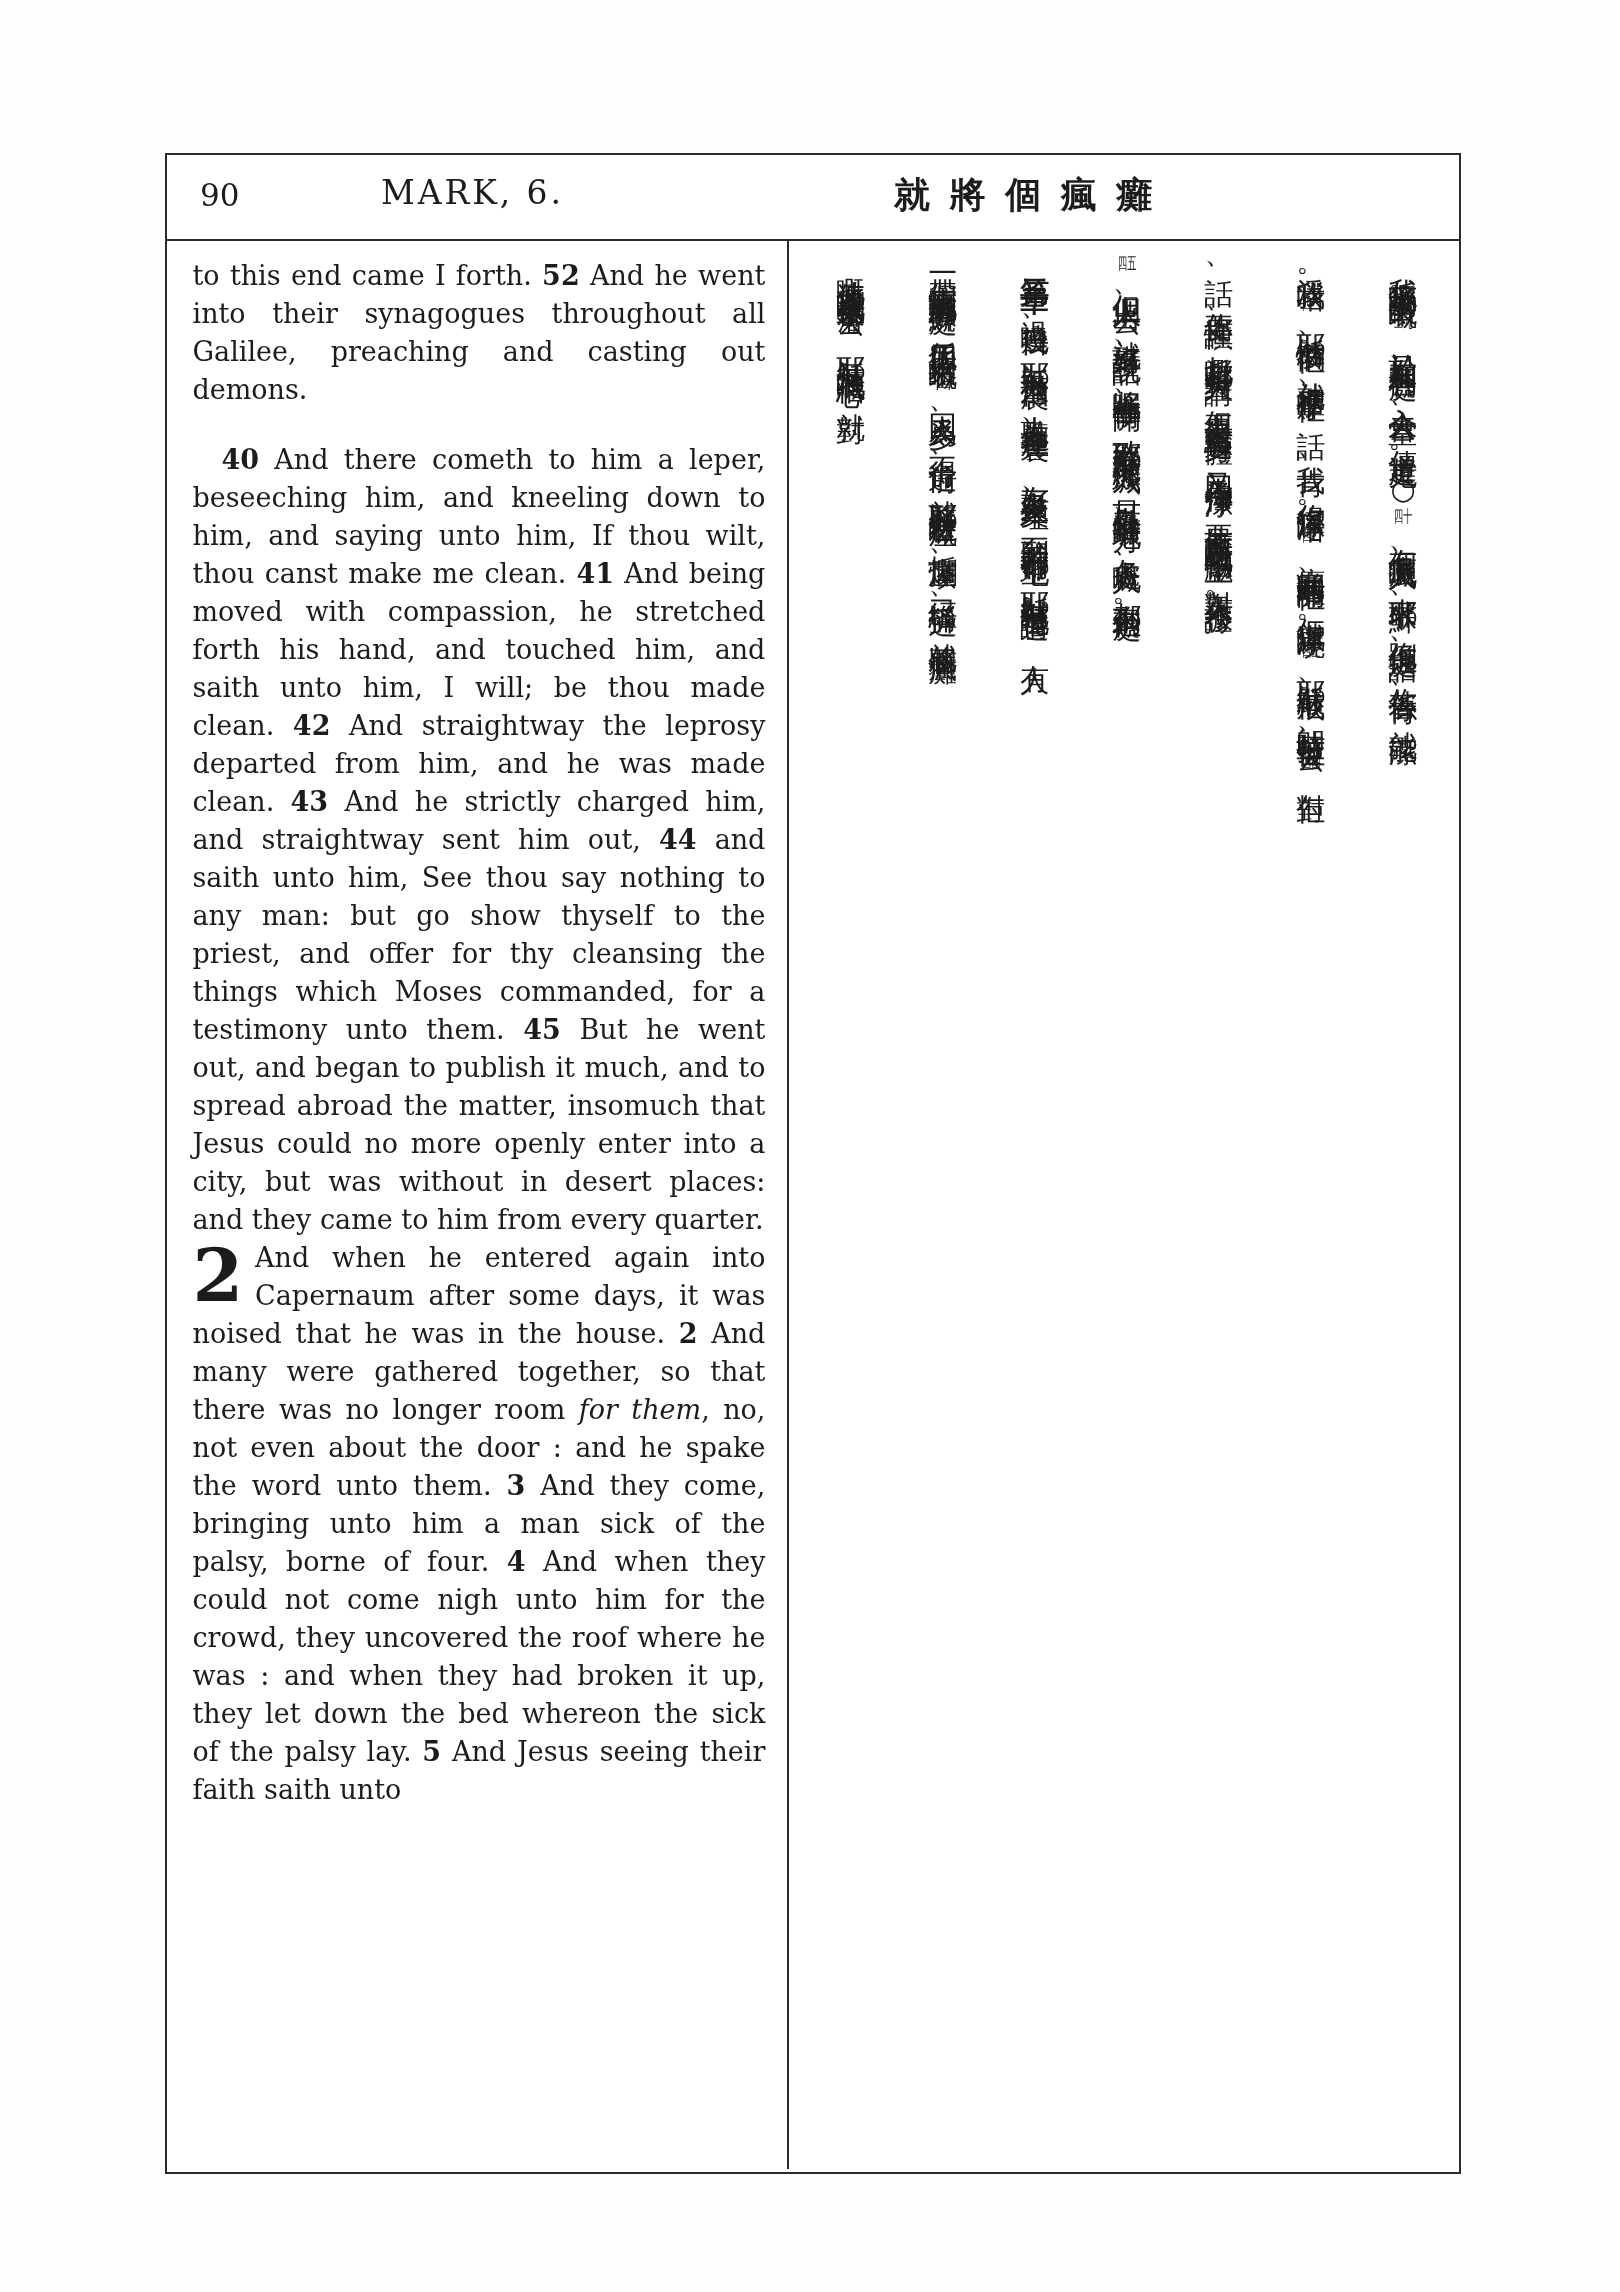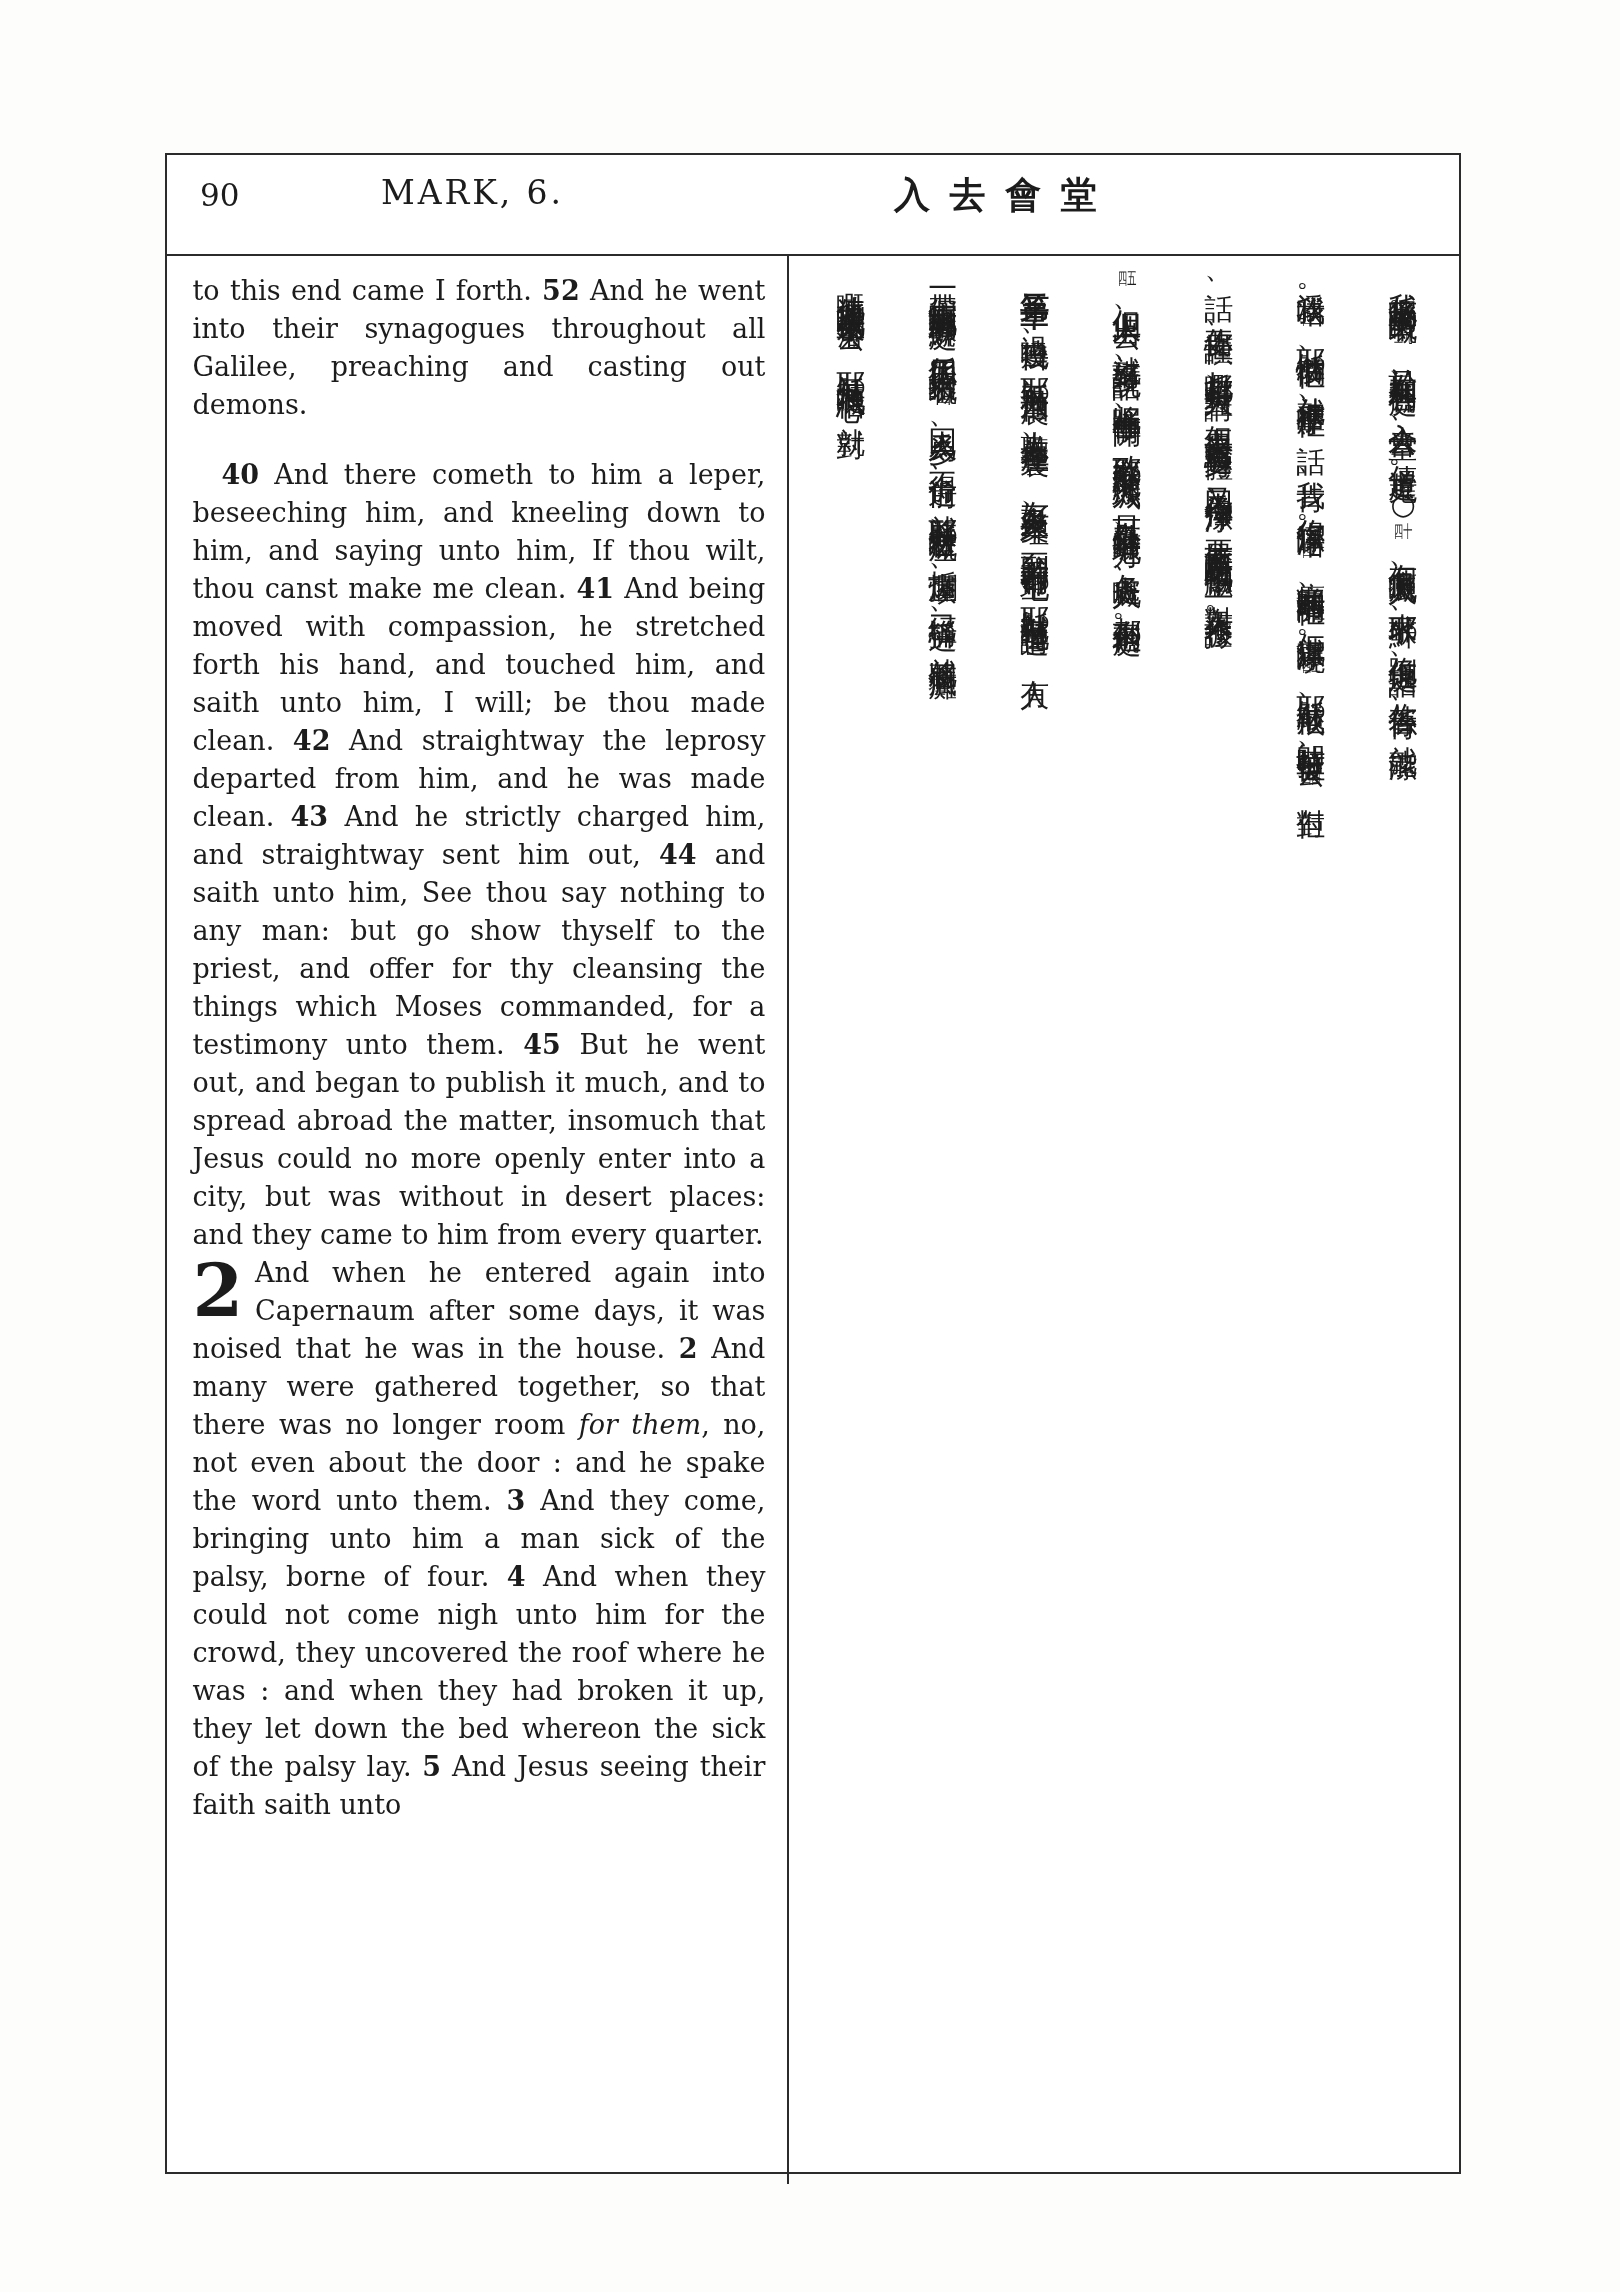--- a/index.html
+++ b/index.html
@@ -14,21 +14,21 @@
   .page-frame {
     position: absolute;
     left: 165px; top: 153px;
     width: 1296px; height: 2021px;
     border: 2.9px solid #2b2b2b;
     background: #ffffff;
   }
   
   .page-header {
     position: relative;
-    height: 101px;
+    height: 86px;
     border-bottom: 2.9px solid #2b2b2b;
   }
   .page-number {
     position: absolute; left: 33px; top: 21.6px;
     font-size: 31px;
   }
   .header-title-en {
     position: absolute; left: 214px; top: 17.6px;
     font-size: 33px; letter-spacing: 2.9px;
   }
@@ -91,21 +91,21 @@
   }
 </style>
 </head>
 <body>
 
 <div class="page-frame">
 
   <div class="page-header">
     <span class="page-number">90</span>
     <span class="header-title-en">MARK, 6.</span>
-    <span class="header-title-zh">入去會堂</span>
+    <span class="header-title-zh">就將個瘋癱</span>
   </div>
 
   <div class="frame-body">
     <div class="en-pane">
         <p class="en-para"><span>to this end came I forth.  </span><b>52</b><span> And he went into their synagogues throughout all Galilee, preaching and casting out demons.</span></p>
         <p class="en-para indent"><b>40</b><span> And there cometh to him a leper, beseeching him, and kneeling down to him, and saying unto him, If thou wilt, thou canst make me clean.  </span><b>41</b><span> And being moved with compassion, he stretched forth his hand, and touched him, and saith unto him, I will; be thou made clean.  </span><b>42</b><span> And straightway the leprosy departed from him, and he was made clean.  </span><b>43</b><span> And he strictly charged him, and straightway sent him out,  </span><b>44</b><span> and saith unto him, See thou say nothing to any man: but go show thyself to the priest, and offer for thy cleansing the things which Moses commanded, for a testimony unto them.  </span><b>45</b><span> But he went out, and began to publish it much, and to spread abroad the matter, insomuch that Jesus could no more openly enter into a city, but was without in desert places: and they came to him from every quarter.</span></p>
         <p class="en-para"><span class="dropcap">2</span><span>And when he entered again into Capernaum after some days, it was noised that he was in the house.  </span><b>2</b><span> And many were gathered together, so that there was no longer room </span><i>for them</i><span>, no, not even about the door : and he spake the word unto them.  </span><b>3</b><span> And they come, bringing unto him a man sick of the palsy, borne of four.  </span><b>4</b><span> And when they could not come nigh unto him for the crowd, they uncovered the roof where he was : and when they had broken it up, they let down the bed whereon the sick of the palsy lay.  </span><b>5</b><span> And Jesus seeing their faith saith unto</span></p>
       </div>
     <div class="zh-pane">
       <div class="zh-block">

